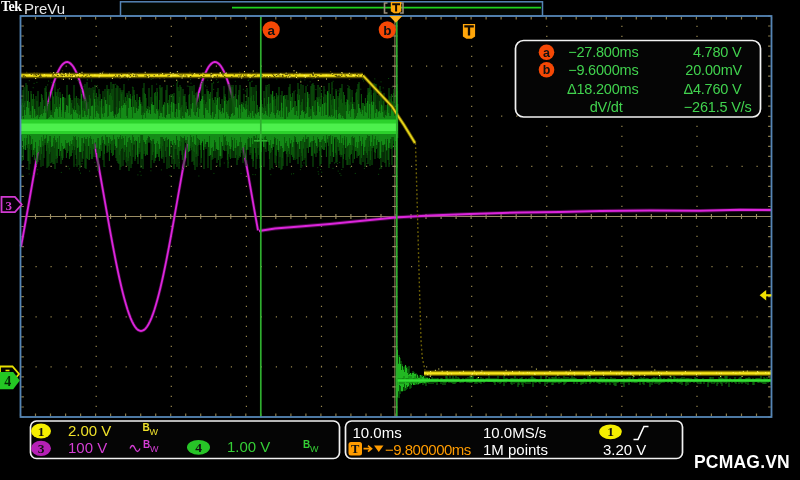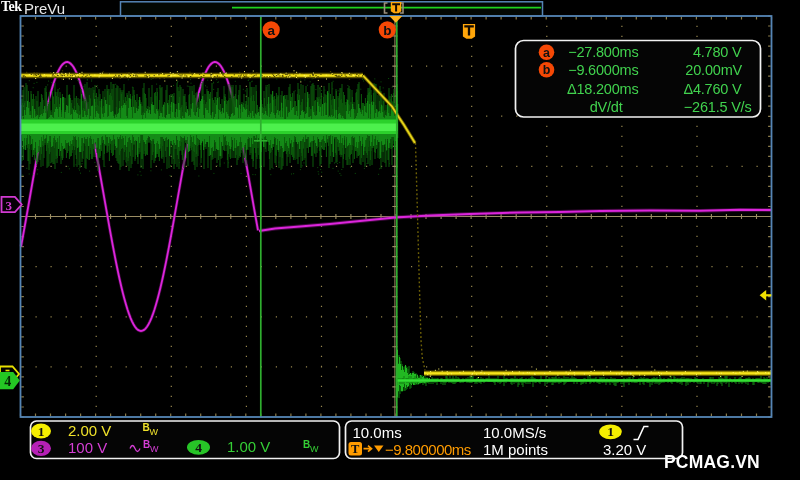--- a/index.html
+++ b/index.html
@@ -1,18 +1,18 @@
 <!DOCTYPE html>
 <html><head><meta charset="utf-8">
 <style>
 html,body{margin:0;padding:0;background:#000;width:800px;height:480px;overflow:hidden}
 #scr{position:relative;width:800px;height:480px;background:#000;font-family:"Liberation Sans",sans-serif}
 #tek{position:absolute;left:1px;top:-1px;color:#fff;font-family:"Liberation Serif",serif;font-weight:bold;font-size:14px;letter-spacing:-0.5px}
 #prevu{position:absolute;left:24px;top:0px;color:#e9e9e9;font-size:15px}
-#pcmag{position:absolute;left:664px;top:452px;color:#fff;font-weight:bold;font-size:17.5px;letter-spacing:0.2px}
+#pcmag{position:absolute;left:694px;top:452px;color:#fff;font-weight:bold;font-size:17.5px;letter-spacing:0.2px}
 </style></head>
 <body>
 <div id="scr">
 <svg width="800" height="480" viewBox="0 0 800 480" style="position:absolute;left:0;top:0">
 <rect x="0" y="0" width="800" height="480" fill="#000"></rect>
 <path d="M95.6 26.3h1.2M95.6 36.3h1.2M95.6 46.3h1.2M95.6 56.3h1.2M95.6 66.3h1.2M95.6 76.3h1.2M95.6 86.3h1.2M95.6 96.3h1.2M95.6 106.3h1.2M95.6 116.3h1.2M95.6 126.3h1.2M95.6 136.3h1.2M95.6 146.3h1.2M95.6 156.3h1.2M95.6 166.3h1.2M95.6 176.3h1.2M95.6 186.3h1.2M95.6 196.3h1.2M95.6 206.3h1.2M95.6 216.3h1.2M95.6 226.3h1.2M95.6 236.3h1.2M95.6 246.3h1.2M95.6 256.3h1.2M95.6 266.3h1.2M95.6 276.3h1.2M95.6 286.3h1.2M95.6 296.3h1.2M95.6 306.3h1.2M95.6 316.3h1.2M95.6 326.3h1.2M95.6 336.3h1.2M95.6 346.3h1.2M95.6 356.3h1.2M95.6 366.3h1.2M95.6 376.3h1.2M95.6 386.3h1.2M95.6 396.3h1.2M95.6 406.3h1.2M170.7 26.3h1.2M170.7 36.3h1.2M170.7 46.3h1.2M170.7 56.3h1.2M170.7 66.3h1.2M170.7 76.3h1.2M170.7 86.3h1.2M170.7 96.3h1.2M170.7 106.3h1.2M170.7 116.3h1.2M170.7 126.3h1.2M170.7 136.3h1.2M170.7 146.3h1.2M170.7 156.3h1.2M170.7 166.3h1.2M170.7 176.3h1.2M170.7 186.3h1.2M170.7 196.3h1.2M170.7 206.3h1.2M170.7 216.3h1.2M170.7 226.3h1.2M170.7 236.3h1.2M170.7 246.3h1.2M170.7 256.3h1.2M170.7 266.3h1.2M170.7 276.3h1.2M170.7 286.3h1.2M170.7 296.3h1.2M170.7 306.3h1.2M170.7 316.3h1.2M170.7 326.3h1.2M170.7 336.3h1.2M170.7 346.3h1.2M170.7 356.3h1.2M170.7 366.3h1.2M170.7 376.3h1.2M170.7 386.3h1.2M170.7 396.3h1.2M170.7 406.3h1.2M245.8 26.3h1.2M245.8 36.3h1.2M245.8 46.3h1.2M245.8 56.3h1.2M245.8 66.3h1.2M245.8 76.3h1.2M245.8 86.3h1.2M245.8 96.3h1.2M245.8 106.3h1.2M245.8 116.3h1.2M245.8 126.3h1.2M245.8 136.3h1.2M245.8 146.3h1.2M245.8 156.3h1.2M245.8 166.3h1.2M245.8 176.3h1.2M245.8 186.3h1.2M245.8 196.3h1.2M245.8 206.3h1.2M245.8 216.3h1.2M245.8 226.3h1.2M245.8 236.3h1.2M245.8 246.3h1.2M245.8 256.3h1.2M245.8 266.3h1.2M245.8 276.3h1.2M245.8 286.3h1.2M245.8 296.3h1.2M245.8 306.3h1.2M245.8 316.3h1.2M245.8 326.3h1.2M245.8 336.3h1.2M245.8 346.3h1.2M245.8 356.3h1.2M245.8 366.3h1.2M245.8 376.3h1.2M245.8 386.3h1.2M245.8 396.3h1.2M245.8 406.3h1.2M320.9 26.3h1.2M320.9 36.3h1.2M320.9 46.3h1.2M320.9 56.3h1.2M320.9 66.3h1.2M320.9 76.3h1.2M320.9 86.3h1.2M320.9 96.3h1.2M320.9 106.3h1.2M320.9 116.3h1.2M320.9 126.3h1.2M320.9 136.3h1.2M320.9 146.3h1.2M320.9 156.3h1.2M320.9 166.3h1.2M320.9 176.3h1.2M320.9 186.3h1.2M320.9 196.3h1.2M320.9 206.3h1.2M320.9 216.3h1.2M320.9 226.3h1.2M320.9 236.3h1.2M320.9 246.3h1.2M320.9 256.3h1.2M320.9 266.3h1.2M320.9 276.3h1.2M320.9 286.3h1.2M320.9 296.3h1.2M320.9 306.3h1.2M320.9 316.3h1.2M320.9 326.3h1.2M320.9 336.3h1.2M320.9 346.3h1.2M320.9 356.3h1.2M320.9 366.3h1.2M320.9 376.3h1.2M320.9 386.3h1.2M320.9 396.3h1.2M320.9 406.3h1.2M471.1 26.3h1.2M471.1 36.3h1.2M471.1 46.3h1.2M471.1 56.3h1.2M471.1 66.3h1.2M471.1 76.3h1.2M471.1 86.3h1.2M471.1 96.3h1.2M471.1 106.3h1.2M471.1 116.3h1.2M471.1 126.3h1.2M471.1 136.3h1.2M471.1 146.3h1.2M471.1 156.3h1.2M471.1 166.3h1.2M471.1 176.3h1.2M471.1 186.3h1.2M471.1 196.3h1.2M471.1 206.3h1.2M471.1 216.3h1.2M471.1 226.3h1.2M471.1 236.3h1.2M471.1 246.3h1.2M471.1 256.3h1.2M471.1 266.3h1.2M471.1 276.3h1.2M471.1 286.3h1.2M471.1 296.3h1.2M471.1 306.3h1.2M471.1 316.3h1.2M471.1 326.3h1.2M471.1 336.3h1.2M471.1 346.3h1.2M471.1 356.3h1.2M471.1 366.3h1.2M471.1 376.3h1.2M471.1 386.3h1.2M471.1 396.3h1.2M471.1 406.3h1.2M546.2 26.3h1.2M546.2 36.3h1.2M546.2 46.3h1.2M546.2 56.3h1.2M546.2 66.3h1.2M546.2 76.3h1.2M546.2 86.3h1.2M546.2 96.3h1.2M546.2 106.3h1.2M546.2 116.3h1.2M546.2 126.3h1.2M546.2 136.3h1.2M546.2 146.3h1.2M546.2 156.3h1.2M546.2 166.3h1.2M546.2 176.3h1.2M546.2 186.3h1.2M546.2 196.3h1.2M546.2 206.3h1.2M546.2 216.3h1.2M546.2 226.3h1.2M546.2 236.3h1.2M546.2 246.3h1.2M546.2 256.3h1.2M546.2 266.3h1.2M546.2 276.3h1.2M546.2 286.3h1.2M546.2 296.3h1.2M546.2 306.3h1.2M546.2 316.3h1.2M546.2 326.3h1.2M546.2 336.3h1.2M546.2 346.3h1.2M546.2 356.3h1.2M546.2 366.3h1.2M546.2 376.3h1.2M546.2 386.3h1.2M546.2 396.3h1.2M546.2 406.3h1.2M621.3 26.3h1.2M621.3 36.3h1.2M621.3 46.3h1.2M621.3 56.3h1.2M621.3 66.3h1.2M621.3 76.3h1.2M621.3 86.3h1.2M621.3 96.3h1.2M621.3 106.3h1.2M621.3 116.3h1.2M621.3 126.3h1.2M621.3 136.3h1.2M621.3 146.3h1.2M621.3 156.3h1.2M621.3 166.3h1.2M621.3 176.3h1.2M621.3 186.3h1.2M621.3 196.3h1.2M621.3 206.3h1.2M621.3 216.3h1.2M621.3 226.3h1.2M621.3 236.3h1.2M621.3 246.3h1.2M621.3 256.3h1.2M621.3 266.3h1.2M621.3 276.3h1.2M621.3 286.3h1.2M621.3 296.3h1.2M621.3 306.3h1.2M621.3 316.3h1.2M621.3 326.3h1.2M621.3 336.3h1.2M621.3 346.3h1.2M621.3 356.3h1.2M621.3 366.3h1.2M621.3 376.3h1.2M621.3 386.3h1.2M621.3 396.3h1.2M621.3 406.3h1.2M696.4 26.3h1.2M696.4 36.3h1.2M696.4 46.3h1.2M696.4 56.3h1.2M696.4 66.3h1.2M696.4 76.3h1.2M696.4 86.3h1.2M696.4 96.3h1.2M696.4 106.3h1.2M696.4 116.3h1.2M696.4 126.3h1.2M696.4 136.3h1.2M696.4 146.3h1.2M696.4 156.3h1.2M696.4 166.3h1.2M696.4 176.3h1.2M696.4 186.3h1.2M696.4 196.3h1.2M696.4 206.3h1.2M696.4 216.3h1.2M696.4 226.3h1.2M696.4 236.3h1.2M696.4 246.3h1.2M696.4 256.3h1.2M696.4 266.3h1.2M696.4 276.3h1.2M696.4 286.3h1.2M696.4 296.3h1.2M696.4 306.3h1.2M696.4 316.3h1.2M696.4 326.3h1.2M696.4 336.3h1.2M696.4 346.3h1.2M696.4 356.3h1.2M696.4 366.3h1.2M696.4 376.3h1.2M696.4 386.3h1.2M696.4 396.3h1.2M696.4 406.3h1.2M35.5 66.1h1.2M50.5 66.1h1.2M65.6 66.1h1.2M80.6 66.1h1.2M95.6 66.1h1.2M110.6 66.1h1.2M125.6 66.1h1.2M140.7 66.1h1.2M155.7 66.1h1.2M170.7 66.1h1.2M185.7 66.1h1.2M200.7 66.1h1.2M215.8 66.1h1.2M230.8 66.1h1.2M245.8 66.1h1.2M260.8 66.1h1.2M275.8 66.1h1.2M290.9 66.1h1.2M305.9 66.1h1.2M320.9 66.1h1.2M335.9 66.1h1.2M350.9 66.1h1.2M366 66.1h1.2M381 66.1h1.2M396 66.1h1.2M411 66.1h1.2M426 66.1h1.2M441.1 66.1h1.2M456.1 66.1h1.2M471.1 66.1h1.2M486.1 66.1h1.2M501.1 66.1h1.2M516.2 66.1h1.2M531.2 66.1h1.2M546.2 66.1h1.2M561.2 66.1h1.2M576.2 66.1h1.2M591.3 66.1h1.2M606.3 66.1h1.2M621.3 66.1h1.2M636.3 66.1h1.2M651.3 66.1h1.2M666.4 66.1h1.2M681.4 66.1h1.2M696.4 66.1h1.2M711.4 66.1h1.2M726.4 66.1h1.2M741.5 66.1h1.2M756.5 66.1h1.2M35.5 116.2h1.2M50.5 116.2h1.2M65.6 116.2h1.2M80.6 116.2h1.2M95.6 116.2h1.2M110.6 116.2h1.2M125.6 116.2h1.2M140.7 116.2h1.2M155.7 116.2h1.2M170.7 116.2h1.2M185.7 116.2h1.2M200.7 116.2h1.2M215.8 116.2h1.2M230.8 116.2h1.2M245.8 116.2h1.2M260.8 116.2h1.2M275.8 116.2h1.2M290.9 116.2h1.2M305.9 116.2h1.2M320.9 116.2h1.2M335.9 116.2h1.2M350.9 116.2h1.2M366 116.2h1.2M381 116.2h1.2M396 116.2h1.2M411 116.2h1.2M426 116.2h1.2M441.1 116.2h1.2M456.1 116.2h1.2M471.1 116.2h1.2M486.1 116.2h1.2M501.1 116.2h1.2M516.2 116.2h1.2M531.2 116.2h1.2M546.2 116.2h1.2M561.2 116.2h1.2M576.2 116.2h1.2M591.3 116.2h1.2M606.3 116.2h1.2M621.3 116.2h1.2M636.3 116.2h1.2M651.3 116.2h1.2M666.4 116.2h1.2M681.4 116.2h1.2M696.4 116.2h1.2M711.4 116.2h1.2M726.4 116.2h1.2M741.5 116.2h1.2M756.5 116.2h1.2M35.5 166.4h1.2M50.5 166.4h1.2M65.6 166.4h1.2M80.6 166.4h1.2M95.6 166.4h1.2M110.6 166.4h1.2M125.6 166.4h1.2M140.7 166.4h1.2M155.7 166.4h1.2M170.7 166.4h1.2M185.7 166.4h1.2M200.7 166.4h1.2M215.8 166.4h1.2M230.8 166.4h1.2M245.8 166.4h1.2M260.8 166.4h1.2M275.8 166.4h1.2M290.9 166.4h1.2M305.9 166.4h1.2M320.9 166.4h1.2M335.9 166.4h1.2M350.9 166.4h1.2M366 166.4h1.2M381 166.4h1.2M396 166.4h1.2M411 166.4h1.2M426 166.4h1.2M441.1 166.4h1.2M456.1 166.4h1.2M471.1 166.4h1.2M486.1 166.4h1.2M501.1 166.4h1.2M516.2 166.4h1.2M531.2 166.4h1.2M546.2 166.4h1.2M561.2 166.4h1.2M576.2 166.4h1.2M591.3 166.4h1.2M606.3 166.4h1.2M621.3 166.4h1.2M636.3 166.4h1.2M651.3 166.4h1.2M666.4 166.4h1.2M681.4 166.4h1.2M696.4 166.4h1.2M711.4 166.4h1.2M726.4 166.4h1.2M741.5 166.4h1.2M756.5 166.4h1.2M35.5 266.6h1.2M50.5 266.6h1.2M65.6 266.6h1.2M80.6 266.6h1.2M95.6 266.6h1.2M110.6 266.6h1.2M125.6 266.6h1.2M140.7 266.6h1.2M155.7 266.6h1.2M170.7 266.6h1.2M185.7 266.6h1.2M200.7 266.6h1.2M215.8 266.6h1.2M230.8 266.6h1.2M245.8 266.6h1.2M260.8 266.6h1.2M275.8 266.6h1.2M290.9 266.6h1.2M305.9 266.6h1.2M320.9 266.6h1.2M335.9 266.6h1.2M350.9 266.6h1.2M366 266.6h1.2M381 266.6h1.2M396 266.6h1.2M411 266.6h1.2M426 266.6h1.2M441.1 266.6h1.2M456.1 266.6h1.2M471.1 266.6h1.2M486.1 266.6h1.2M501.1 266.6h1.2M516.2 266.6h1.2M531.2 266.6h1.2M546.2 266.6h1.2M561.2 266.6h1.2M576.2 266.6h1.2M591.3 266.6h1.2M606.3 266.6h1.2M621.3 266.6h1.2M636.3 266.6h1.2M651.3 266.6h1.2M666.4 266.6h1.2M681.4 266.6h1.2M696.4 266.6h1.2M711.4 266.6h1.2M726.4 266.6h1.2M741.5 266.6h1.2M756.5 266.6h1.2M35.5 316.8h1.2M50.5 316.8h1.2M65.6 316.8h1.2M80.6 316.8h1.2M95.6 316.8h1.2M110.6 316.8h1.2M125.6 316.8h1.2M140.7 316.8h1.2M155.7 316.8h1.2M170.7 316.8h1.2M185.7 316.8h1.2M200.7 316.8h1.2M215.8 316.8h1.2M230.8 316.8h1.2M245.8 316.8h1.2M260.8 316.8h1.2M275.8 316.8h1.2M290.9 316.8h1.2M305.9 316.8h1.2M320.9 316.8h1.2M335.9 316.8h1.2M350.9 316.8h1.2M366 316.8h1.2M381 316.8h1.2M396 316.8h1.2M411 316.8h1.2M426 316.8h1.2M441.1 316.8h1.2M456.1 316.8h1.2M471.1 316.8h1.2M486.1 316.8h1.2M501.1 316.8h1.2M516.2 316.8h1.2M531.2 316.8h1.2M546.2 316.8h1.2M561.2 316.8h1.2M576.2 316.8h1.2M591.3 316.8h1.2M606.3 316.8h1.2M621.3 316.8h1.2M636.3 316.8h1.2M651.3 316.8h1.2M666.4 316.8h1.2M681.4 316.8h1.2M696.4 316.8h1.2M711.4 316.8h1.2M726.4 316.8h1.2M741.5 316.8h1.2M756.5 316.8h1.2M35.5 366.9h1.2M50.5 366.9h1.2M65.6 366.9h1.2M80.6 366.9h1.2M95.6 366.9h1.2M110.6 366.9h1.2M125.6 366.9h1.2M140.7 366.9h1.2M155.7 366.9h1.2M170.7 366.9h1.2M185.7 366.9h1.2M200.7 366.9h1.2M215.8 366.9h1.2M230.8 366.9h1.2M245.8 366.9h1.2M260.8 366.9h1.2M275.8 366.9h1.2M290.9 366.9h1.2M305.9 366.9h1.2M320.9 366.9h1.2M335.9 366.9h1.2M350.9 366.9h1.2M366 366.9h1.2M381 366.9h1.2M396 366.9h1.2M411 366.9h1.2M426 366.9h1.2M441.1 366.9h1.2M456.1 366.9h1.2M471.1 366.9h1.2M486.1 366.9h1.2M501.1 366.9h1.2M516.2 366.9h1.2M531.2 366.9h1.2M546.2 366.9h1.2M561.2 366.9h1.2M576.2 366.9h1.2M591.3 366.9h1.2M606.3 366.9h1.2M621.3 366.9h1.2M636.3 366.9h1.2M651.3 366.9h1.2M666.4 366.9h1.2M681.4 366.9h1.2M696.4 366.9h1.2M711.4 366.9h1.2M726.4 366.9h1.2M741.5 366.9h1.2M756.5 366.9h1.2" stroke="#96864f" stroke-width="1.3" fill="none"></path>
 <path d="M20.5 16.8v2.6M20.5 413.6v2.6M35.5 16.8v2.6M35.5 413.6v2.6M50.5 16.8v2.6M50.5 413.6v2.6M65.6 16.8v2.6M65.6 413.6v2.6M80.6 16.8v2.6M80.6 413.6v2.6M95.6 16.8v2.6M95.6 413.6v2.6M110.6 16.8v2.6M110.6 413.6v2.6M125.6 16.8v2.6M125.6 413.6v2.6M140.7 16.8v2.6M140.7 413.6v2.6M155.7 16.8v2.6M155.7 413.6v2.6M170.7 16.8v2.6M170.7 413.6v2.6M185.7 16.8v2.6M185.7 413.6v2.6M200.7 16.8v2.6M200.7 413.6v2.6M215.8 16.8v2.6M215.8 413.6v2.6M230.8 16.8v2.6M230.8 413.6v2.6M245.8 16.8v2.6M245.8 413.6v2.6M260.8 16.8v2.6M260.8 413.6v2.6M275.8 16.8v2.6M275.8 413.6v2.6M290.9 16.8v2.6M290.9 413.6v2.6M305.9 16.8v2.6M305.9 413.6v2.6M320.9 16.8v2.6M320.9 413.6v2.6M335.9 16.8v2.6M335.9 413.6v2.6M350.9 16.8v2.6M350.9 413.6v2.6M366 16.8v2.6M366 413.6v2.6M381 16.8v2.6M381 413.6v2.6M396 16.8v2.6M396 413.6v2.6M411 16.8v2.6M411 413.6v2.6M426 16.8v2.6M426 413.6v2.6M441.1 16.8v2.6M441.1 413.6v2.6M456.1 16.8v2.6M456.1 413.6v2.6M471.1 16.8v2.6M471.1 413.6v2.6M486.1 16.8v2.6M486.1 413.6v2.6M501.1 16.8v2.6M501.1 413.6v2.6M516.2 16.8v2.6M516.2 413.6v2.6M531.2 16.8v2.6M531.2 413.6v2.6M546.2 16.8v2.6M546.2 413.6v2.6M561.2 16.8v2.6M561.2 413.6v2.6M576.2 16.8v2.6M576.2 413.6v2.6M591.3 16.8v2.6M591.3 413.6v2.6M606.3 16.8v2.6M606.3 413.6v2.6M621.3 16.8v2.6M621.3 413.6v2.6M636.3 16.8v2.6M636.3 413.6v2.6M651.3 16.8v2.6M651.3 413.6v2.6M666.4 16.8v2.6M666.4 413.6v2.6M681.4 16.8v2.6M681.4 413.6v2.6M696.4 16.8v2.6M696.4 413.6v2.6M711.4 16.8v2.6M711.4 413.6v2.6M726.4 16.8v2.6M726.4 413.6v2.6M741.5 16.8v2.6M741.5 413.6v2.6M756.5 16.8v2.6M756.5 413.6v2.6M771.5 16.8v2.6M771.5 413.6v2.6M21.3 16h2.6M768.1 16h2.6M21.3 26h2.6M768.1 26h2.6M21.3 36h2.6M768.1 36h2.6M21.3 46.1h2.6M768.1 46.1h2.6M21.3 56.1h2.6M768.1 56.1h2.6M21.3 66.1h2.6M768.1 66.1h2.6M21.3 76.2h2.6M768.1 76.2h2.6M21.3 86.2h2.6M768.1 86.2h2.6M21.3 96.2h2.6M768.1 96.2h2.6M21.3 106.2h2.6M768.1 106.2h2.6M21.3 116.3h2.6M768.1 116.3h2.6M21.3 126.3h2.6M768.1 126.3h2.6M21.3 136.3h2.6M768.1 136.3h2.6M21.3 146.3h2.6M768.1 146.3h2.6M21.3 156.4h2.6M768.1 156.4h2.6M21.3 166.4h2.6M768.1 166.4h2.6M21.3 176.4h2.6M768.1 176.4h2.6M21.3 186.4h2.6M768.1 186.4h2.6M21.3 196.5h2.6M768.1 196.5h2.6M21.3 206.5h2.6M768.1 206.5h2.6M21.3 216.5h2.6M768.1 216.5h2.6M21.3 226.5h2.6M768.1 226.5h2.6M21.3 236.6h2.6M768.1 236.6h2.6M21.3 246.6h2.6M768.1 246.6h2.6M21.3 256.6h2.6M768.1 256.6h2.6M21.3 266.6h2.6M768.1 266.6h2.6M21.3 276.7h2.6M768.1 276.7h2.6M21.3 286.7h2.6M768.1 286.7h2.6M21.3 296.7h2.6M768.1 296.7h2.6M21.3 306.7h2.6M768.1 306.7h2.6M21.3 316.7h2.6M768.1 316.7h2.6M21.3 326.8h2.6M768.1 326.8h2.6M21.3 336.8h2.6M768.1 336.8h2.6M21.3 346.8h2.6M768.1 346.8h2.6M21.3 356.8h2.6M768.1 356.8h2.6M21.3 366.9h2.6M768.1 366.9h2.6M21.3 376.9h2.6M768.1 376.9h2.6M21.3 386.9h2.6M768.1 386.9h2.6M21.3 396.9h2.6M768.1 396.9h2.6M21.3 407h2.6M768.1 407h2.6M21.3 417h2.6M768.1 417h2.6" stroke="#8a7b49" stroke-width="1.2" fill="none"></path>
 <path d="M20.5 216.5H771.5" stroke="#9b8d63" stroke-width="1"></path>
 <path d="M394.9 16V417" stroke="#9b8d63" stroke-width="1"></path>
 <path d="M20.5 213.9v5.2M35.5 213.9v5.2M50.5 213.9v5.2M65.6 213.9v5.2M80.6 213.9v5.2M95.6 213.9v5.2M110.6 213.9v5.2M125.6 213.9v5.2M140.7 213.9v5.2M155.7 213.9v5.2M170.7 213.9v5.2M185.7 213.9v5.2M200.7 213.9v5.2M215.8 213.9v5.2M230.8 213.9v5.2M245.8 213.9v5.2M260.8 213.9v5.2M275.8 213.9v5.2M290.9 213.9v5.2M305.9 213.9v5.2M320.9 213.9v5.2M335.9 213.9v5.2M350.9 213.9v5.2M366 213.9v5.2M381 213.9v5.2M396 213.9v5.2M411 213.9v5.2M426 213.9v5.2M441.1 213.9v5.2M456.1 213.9v5.2M471.1 213.9v5.2M486.1 213.9v5.2M501.1 213.9v5.2M516.2 213.9v5.2M531.2 213.9v5.2M546.2 213.9v5.2M561.2 213.9v5.2M576.2 213.9v5.2M591.3 213.9v5.2M606.3 213.9v5.2M621.3 213.9v5.2M636.3 213.9v5.2M651.3 213.9v5.2M666.4 213.9v5.2M681.4 213.9v5.2M696.4 213.9v5.2M711.4 213.9v5.2M726.4 213.9v5.2M741.5 213.9v5.2M756.5 213.9v5.2M771.5 213.9v5.2M392.3 16h5.2M392.3 26h5.2M392.3 36h5.2M392.3 46.1h5.2M392.3 56.1h5.2M392.3 66.1h5.2M392.3 76.2h5.2M392.3 86.2h5.2M392.3 96.2h5.2M392.3 106.2h5.2M392.3 116.3h5.2M392.3 126.3h5.2M392.3 136.3h5.2M392.3 146.3h5.2M392.3 156.4h5.2M392.3 166.4h5.2M392.3 176.4h5.2M392.3 186.4h5.2M392.3 196.5h5.2M392.3 206.5h5.2M392.3 216.5h5.2M392.3 226.5h5.2M392.3 236.6h5.2M392.3 246.6h5.2M392.3 256.6h5.2M392.3 266.6h5.2M392.3 276.7h5.2M392.3 286.7h5.2M392.3 296.7h5.2M392.3 306.7h5.2M392.3 316.7h5.2M392.3 326.8h5.2M392.3 336.8h5.2M392.3 346.8h5.2M392.3 356.8h5.2M392.3 366.9h5.2M392.3 376.9h5.2M392.3 386.9h5.2M392.3 396.9h5.2M392.3 407h5.2M392.3 417h5.2" stroke="#9b8d63" stroke-width="1.1" fill="none"></path>

